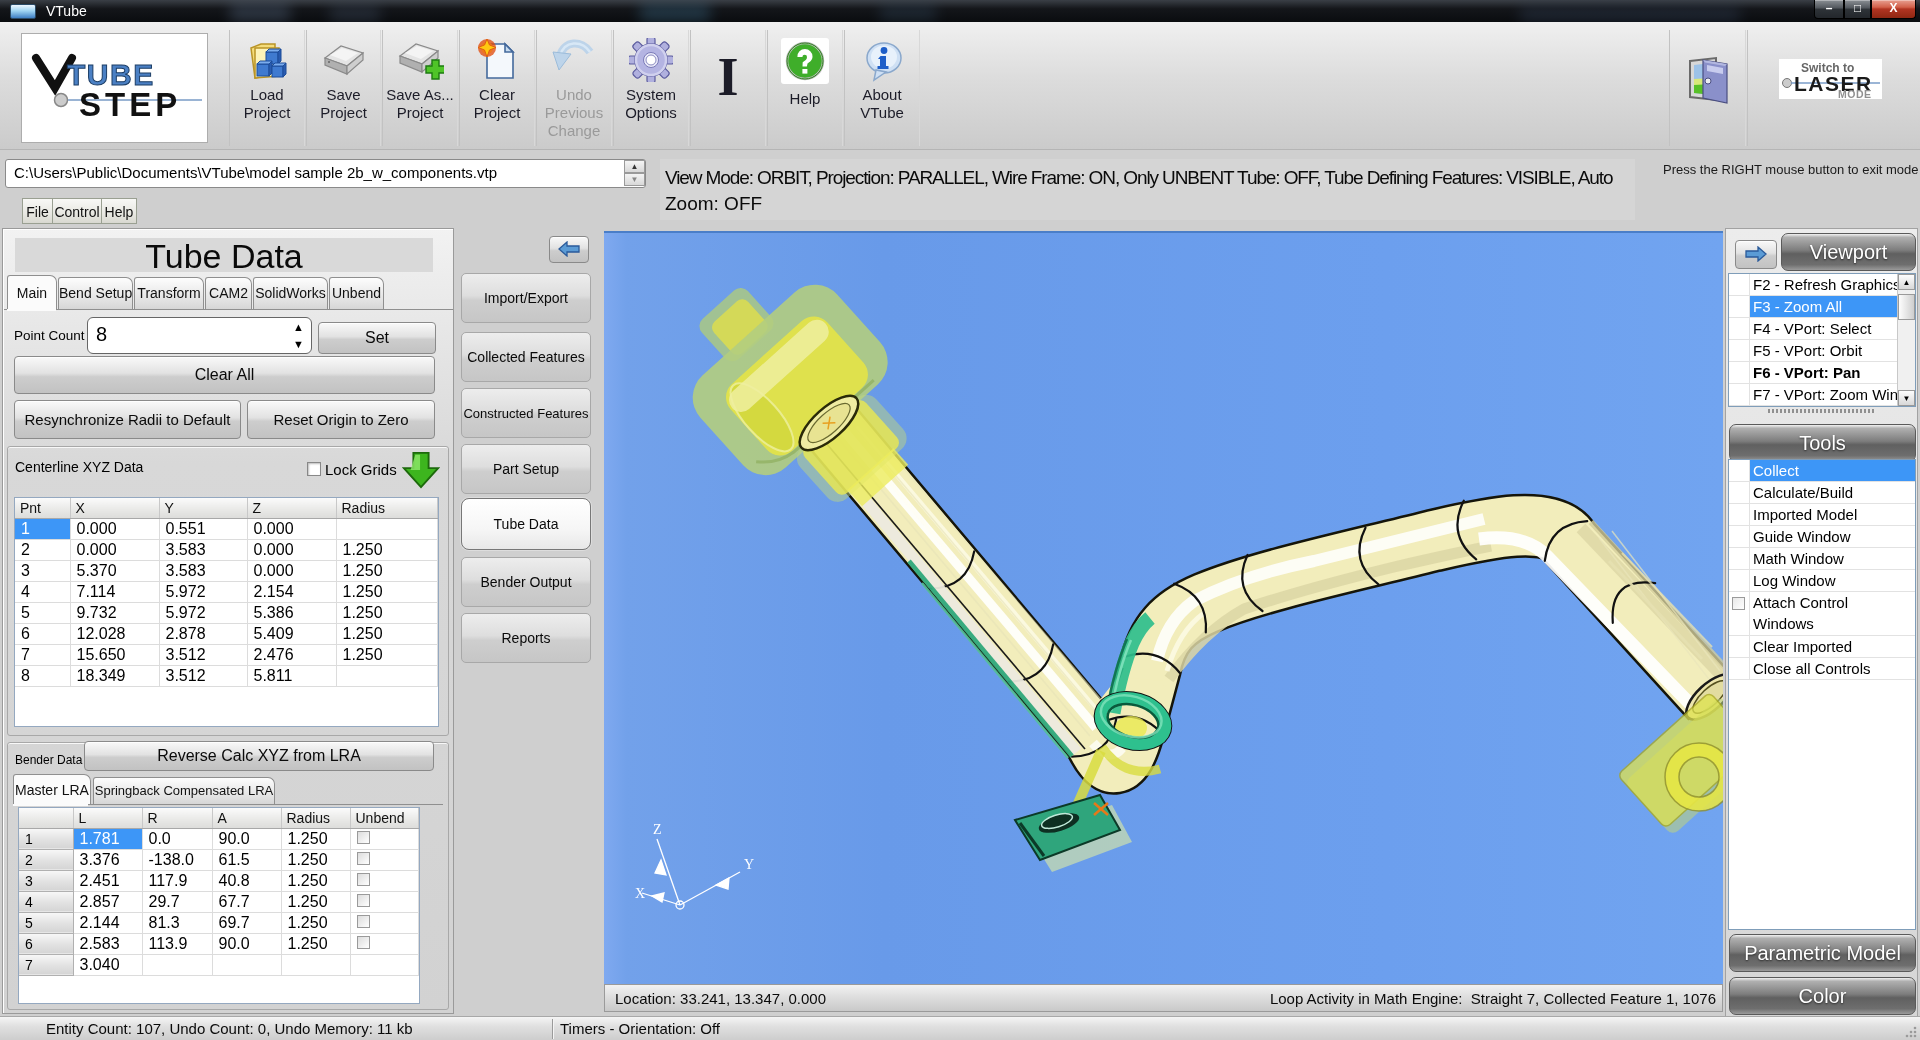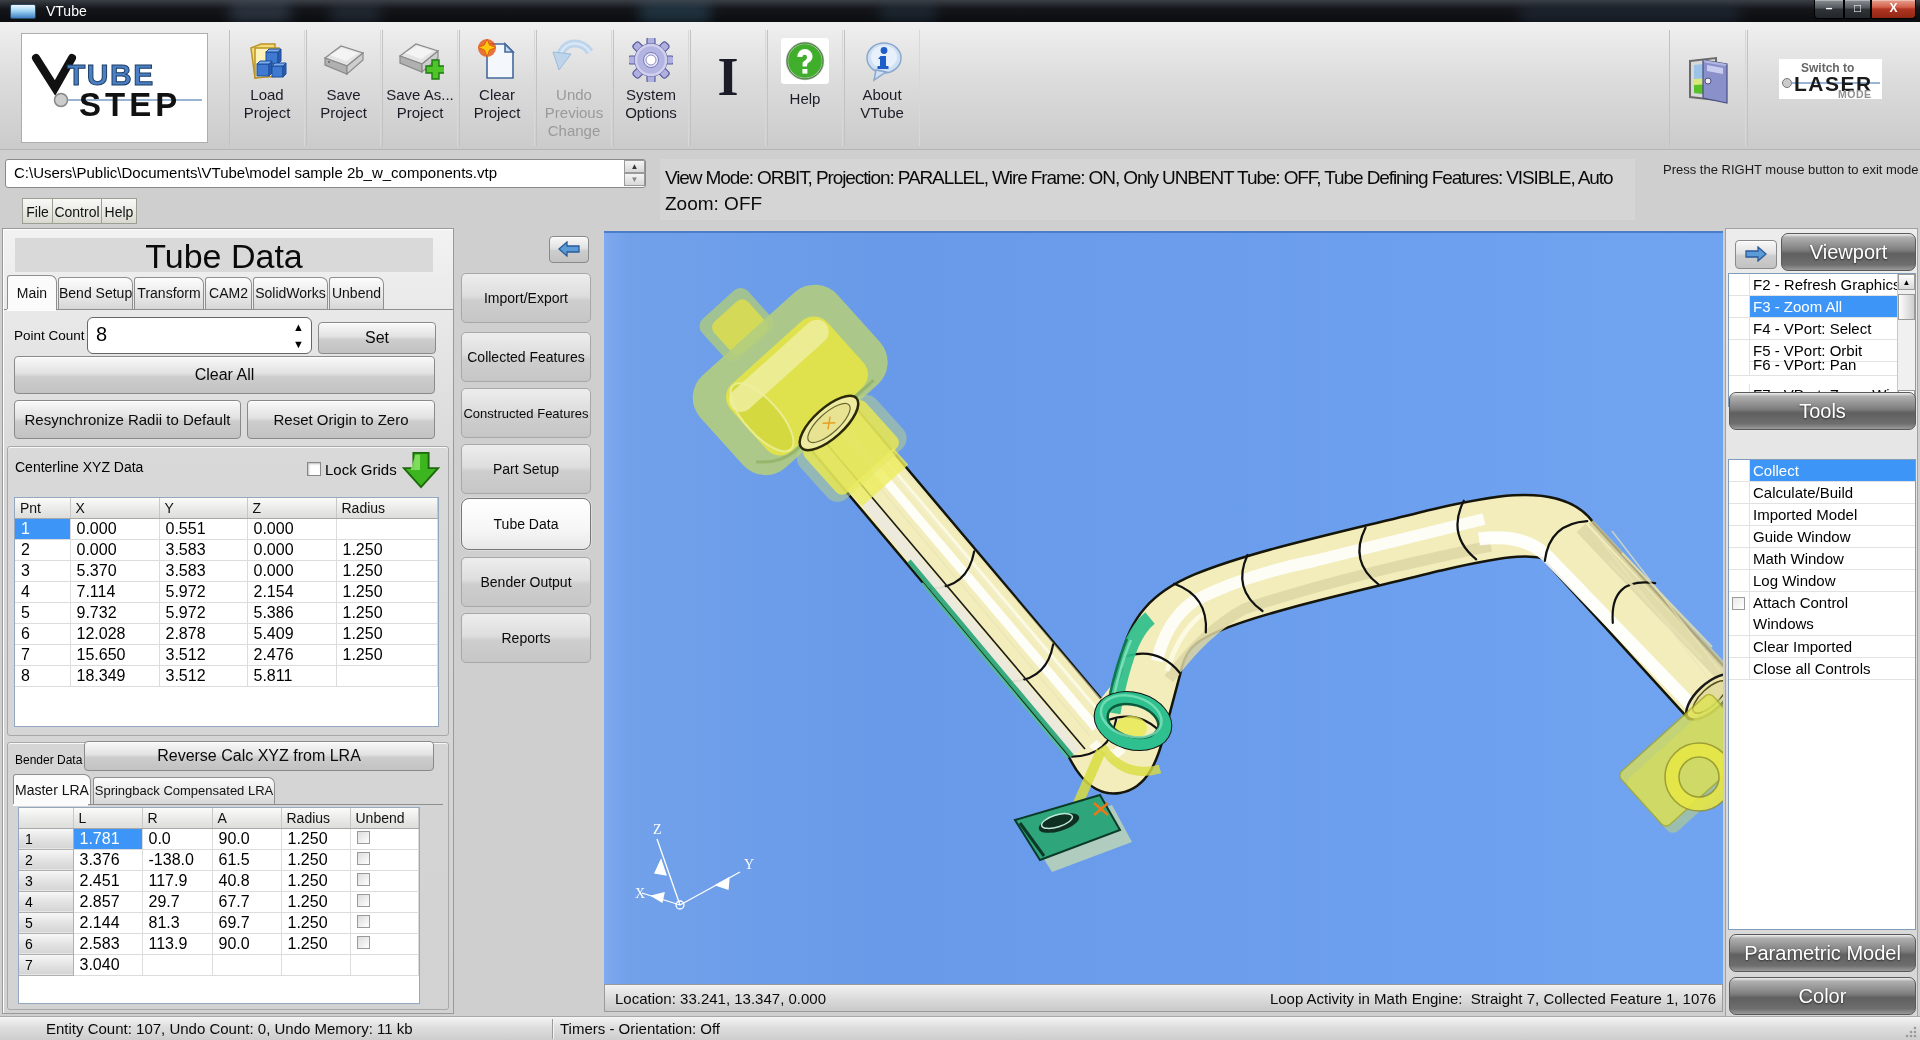--- a/index.html
+++ b/index.html
@@ -606,30 +606,30 @@
   </div>
   <div class="rheader" style="top:233px; left:1781px; width:135px;">Viewport</div>
   <div class="rlist" style="top:273px; height:134px;">
     <div class="rrow" style="top:0; height:22px; line-height:21px;"><span class="c1"></span>F2 - Refresh Graphics</div>
     <div class="rrow" style="top:22px; height:22px; line-height:21px;">
         <span class="c1"></span>
         <span style="position:absolute;left:21px;top:0;right:0;bottom:0;background:#3d96f7;color:#fff;padding-left:3px;">F3 - Zoom All</span>
       </div>
     <div class="rrow" style="top:44px; height:22px; line-height:21px;"><span class="c1"></span>F4 - VPort: Select</div>
     <div class="rrow" style="top:66px; height:22px; line-height:21px;"><span class="c1"></span>F5 - VPort: Orbit</div>
-    <div class="rrow" style="top:80px; height:22px; line-height:21px;"><span class="c1"></span>F6 - VPort: Pan</div>
+    <div class="rrow" style="top:88px; height:22px; line-height:21px;font-weight:bold;"><span class="c1"></span>F6 - VPort: Pan</div>
     <div class="rrow" style="top:110px; height:22px; line-height:21px;"><span class="c1"></span>F7 - VPort: Zoom Win</div>
     <div style="position:absolute; right:0; top:0; width:18px; height:132px; background:#f0f0f0; border-left:1px solid #c8c8c8;">
       <div style="position:absolute;top:0;left:0;width:17px;height:16px;background:linear-gradient(180deg,#fdfdfd,#d8d8d8);border:1px solid #9a9a9a;font-size:8px;text-align:center;line-height:15px;">▲</div>
       <div style="position:absolute;top:20px;left:0;width:17px;height:26px;background:linear-gradient(90deg,#fdfdfd,#cecece);border:1px solid #9a9a9a;"></div>
       <div style="position:absolute;bottom:0;left:0;width:17px;height:16px;background:linear-gradient(180deg,#fdfdfd,#d8d8d8);border:1px solid #9a9a9a;font-size:8px;text-align:center;line-height:15px;">▼</div>
     </div>
   </div>
   <div style="position:absolute; left:1768px; top:409px; width:108px; height:4px; background:repeating-linear-gradient(90deg,#909090 0 2px,#e8e8e8 2px 4px);"></div>
-  <div class="rheader" style="top:392px;">Tools</div>
+  <div class="rheader" style="top:424px;">Tools</div>
   <div class="rlist" style="top:459px; height:471px;">
     <div class="rrow" style="top:0; height:22px; line-height:21px;">
         <span class="c1"></span>
         <span style="position:absolute;left:21px;top:0;right:0;bottom:0;background:#3d96f7;color:#fff;padding-left:3px;">Collect</span>
       </div>
     <div class="rrow" style="top:22px; height:22px; line-height:21px;"><span class="c1"></span>Calculate/Build</div>
     <div class="rrow" style="top:44px; height:22px; line-height:21px;"><span class="c1"></span>Imported Model</div>
     <div class="rrow" style="top:66px; height:22px; line-height:21px;"><span class="c1"></span>Guide Window</div>
     <div class="rrow" style="top:88px; height:22px; line-height:21px;"><span class="c1"></span>Math Window</div>
     <div class="rrow" style="top:110px; height:22px; line-height:21px;"><span class="c1"></span>Log Window</div>

